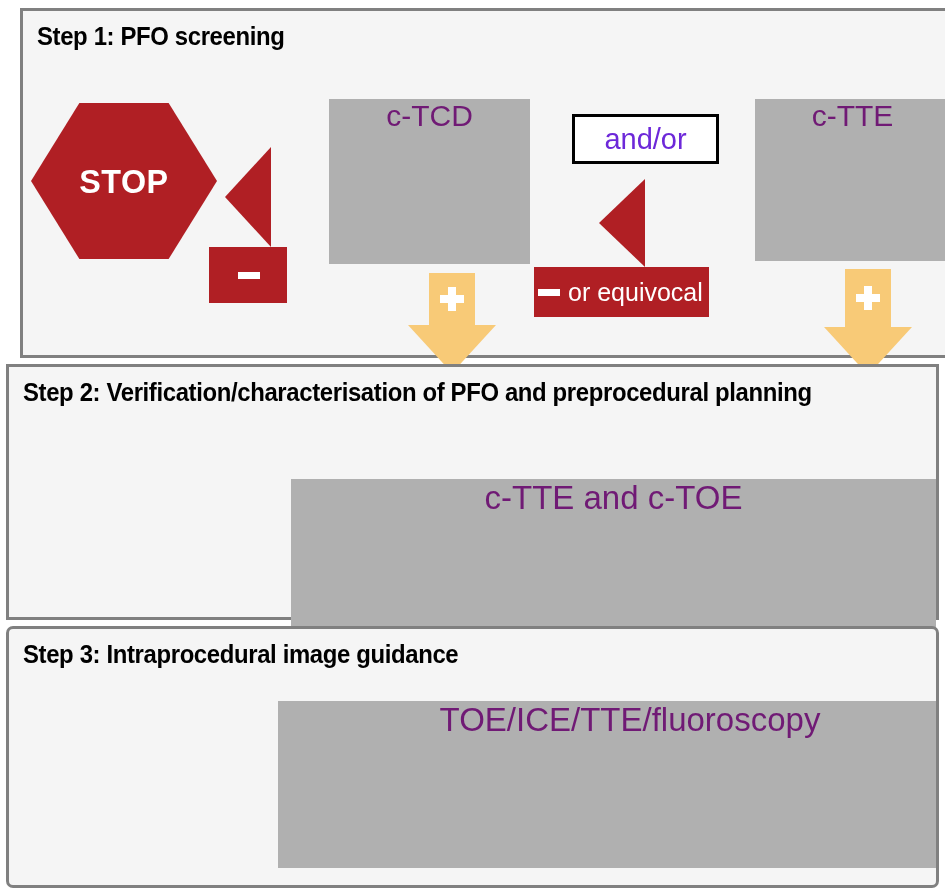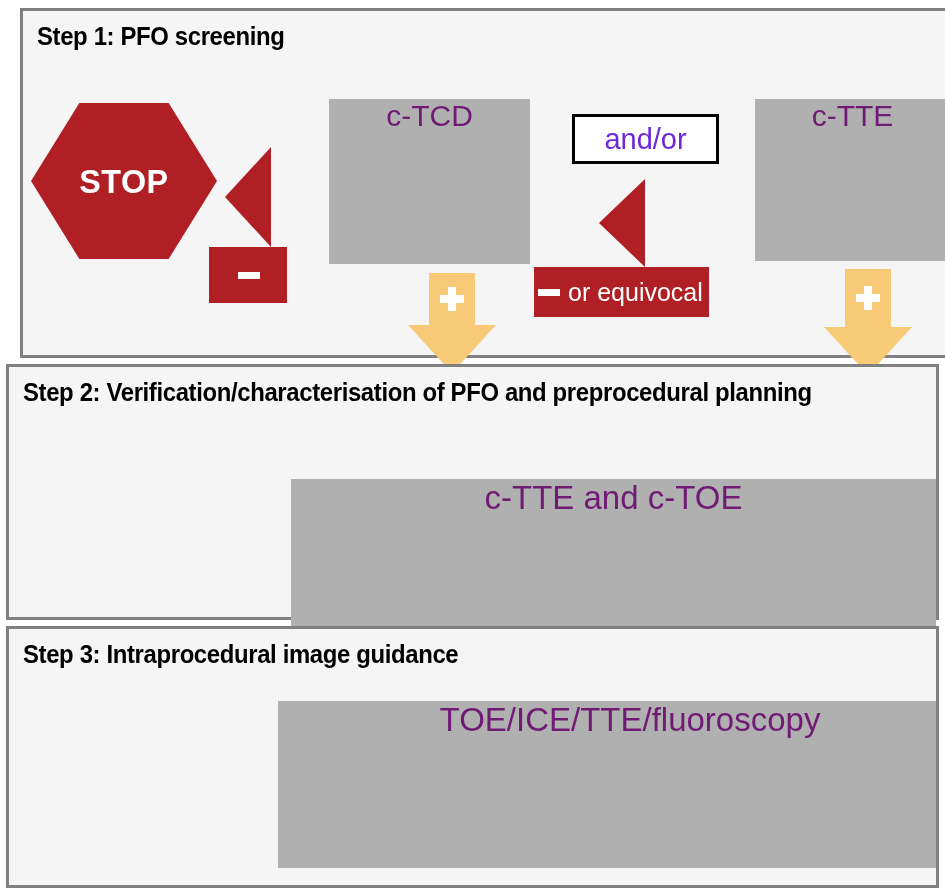--- a/index.html
+++ b/index.html
@@ -23,21 +23,21 @@
 
   
   .panel {
     position: absolute;
     background: #f5f5f5;
     border: 3px solid #808080;
     box-sizing: border-box;
   }
   #panel-step1 { left: 20px;  top: 8px;   width: 933px; height: 350px; }
   #panel-step2 { left: 6px;  top: 364px; width: 933px; height: 256px; padding-left: 48px; }
-  #panel-step3 { left: 6px;  top: 626px; width: 933px; height: 262px; }
+  #panel-step3 { left: 6px;  top: 626px; width: 933px; height: 262px; border-radius: 7px; }
 
   .panel-title {
     position: absolute;
     left: 14px;
     top: 10px;
     font-family: "Liberation Sans Narrow", "Liberation Sans", "DejaVu Sans", sans-serif;
     font-weight: bold;
     font-size: 26px;
     letter-spacing: -0.4px;
     color: #000000;

